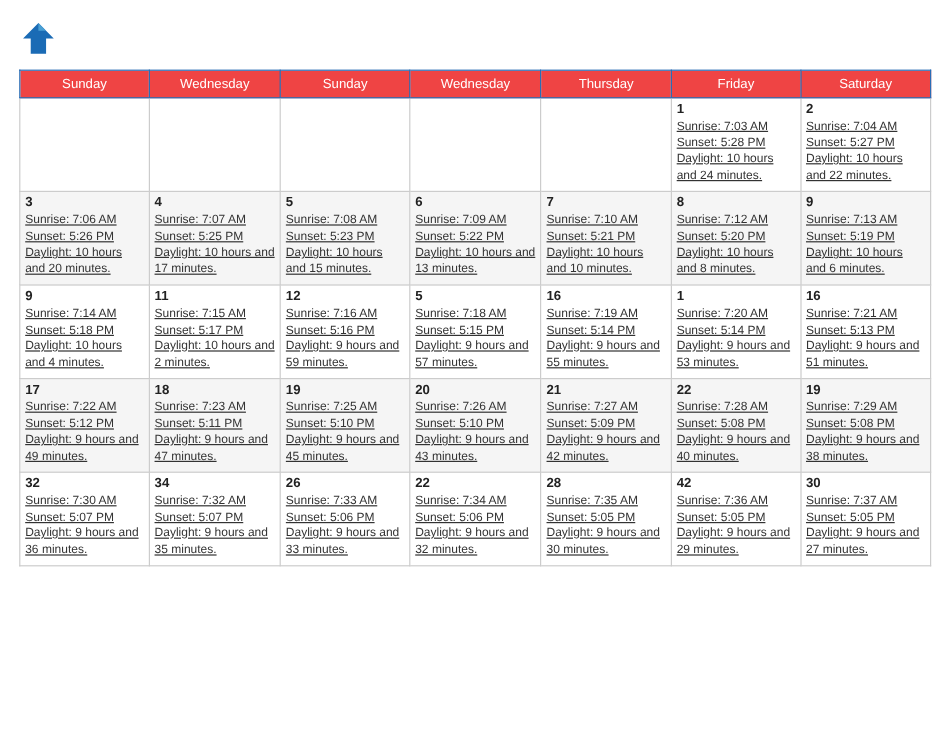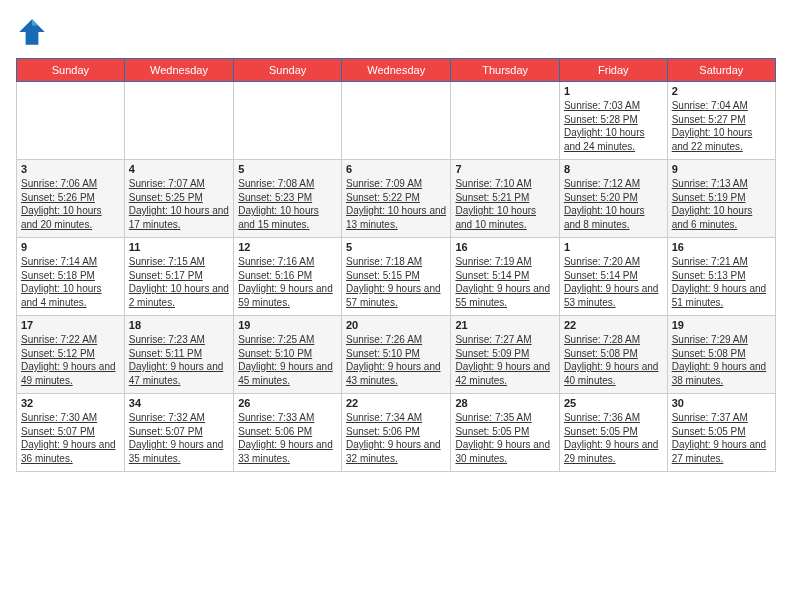--- a/index.html
+++ b/index.html
@@ -246,21 +246,21 @@
           </td>
           <td>
             <div class="day-number">22</div>
             <div class="day-info">Sunrise: 7:34 AM<br>Sunset: 5:06 PM<br>Daylight: 9 hours and 32 minutes.</div>
           </td>
           <td>
             <div class="day-number">28</div>
             <div class="day-info">Sunrise: 7:35 AM<br>Sunset: 5:05 PM<br>Daylight: 9 hours and 30 minutes.</div>
           </td>
           <td>
-            <div class="day-number">25</div>
+            <div class="day-number">42</div>
             <div class="day-info">Sunrise: 7:36 AM<br>Sunset: 5:05 PM<br>Daylight: 9 hours and 29 minutes.</div>
           </td>
           <td>
             <div class="day-number">30</div>
             <div class="day-info">Sunrise: 7:37 AM<br>Sunset: 5:05 PM<br>Daylight: 9 hours and 27 minutes.</div>
           </td>
         </tr>
       </tbody>
   </table>
 </div>

